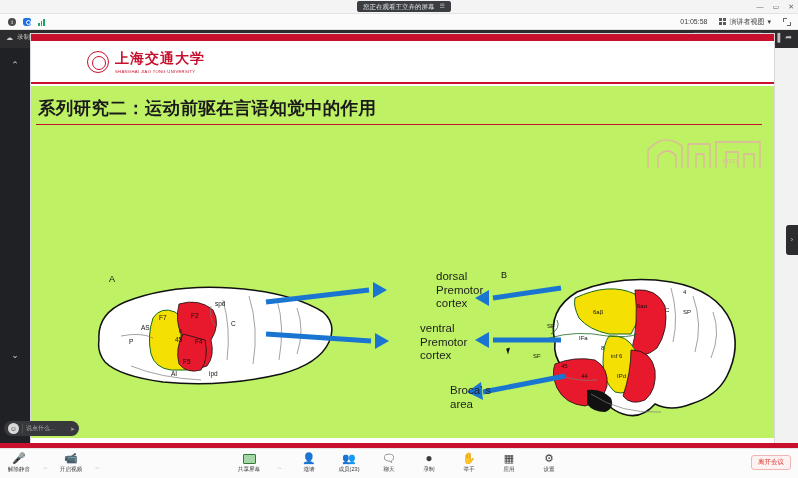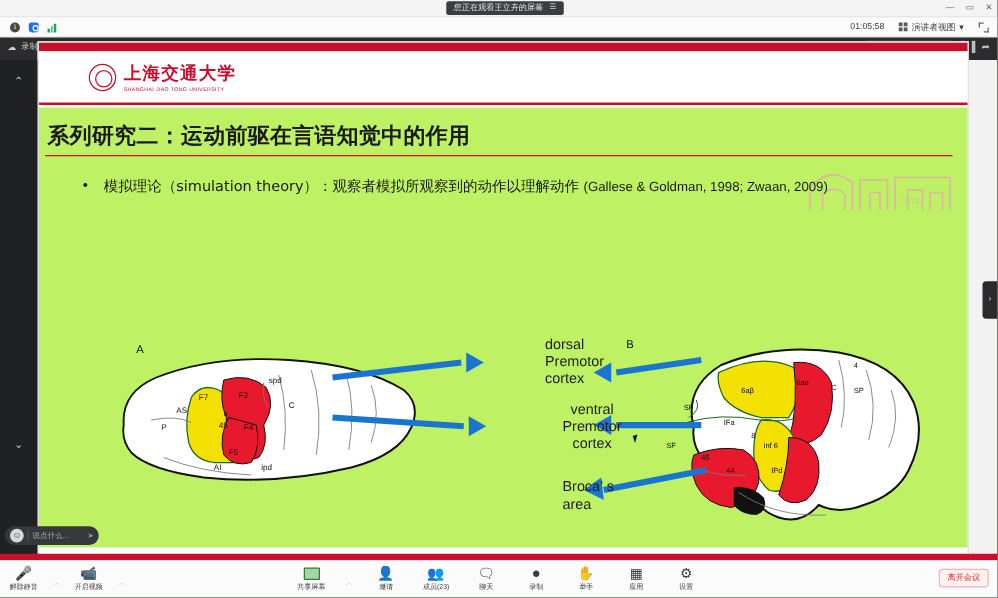--- a/index.html
+++ b/index.html
@@ -118,21 +118,21 @@
     position: absolute; left: 0; top: 0; width: 745px; height: 7px;
     background: #c8102e;
   }
   .slide-header {
     position: absolute; left: 0; top: 7px; width: 745px; height: 43px;
     background: #ffffff;
     border-bottom: 2px solid #c8102e;
     display: flex; align-items: center;
   }
   .sjtu-logo {
-    display: flex; align-items: center; gap: 6px; padding-left: 40px;
+    display: flex; align-items: center; gap: 6px; padding-left: 56px;
   }
   .sjtu-seal {
     width: 22px; height: 22px; border-radius: 50%;
     border: 1.4px solid #c8102e; position: relative;
     background: #fff;
   }
   .sjtu-seal::after {
     content: ""; position: absolute; left: 4px; top: 4px;
     width: 12px; height: 12px; border: 1.2px solid #c8102e;
     border-radius: 50%;
@@ -343,23 +343,20 @@
           <path d="M44 38 L44 14 L66 14 L66 38"></path>
           <path d="M52 38 L52 24 L60 24 L60 38"></path>
           <path d="M72 38 L72 12 L116 12 L116 38"></path>
           <path d="M82 38 L82 22 L94 22 L94 38"></path>
           <path d="M100 38 L100 24 L110 24 L110 38"></path>
         </g>
         <text x="78" y="33" font-size="7" fill="#e8a7b0" font-family="Liberation Serif, serif" font-style="italic">SJTU</text>
       </svg>
 
       <div class="bullets">
-        <div class="bullet">
-          <span>模拟理论（simulation theory）：观察者模拟所观察到的动作以理解动作 </span><span class="en">(Gallese &amp; Goldman, 1998; Zwaan, 2009)</span>
-        </div>
       </div>
 
       <div class="figure">
         <span class="panel-letter" style="left:78px; top:6px;">A</span>
         <span class="panel-letter" style="left:470px; top:2px;">B</span>
 
         <svg style="position:absolute;left:60px;top:10px;" width="250" height="130" viewBox="0 0 250 130">
           <path d="M8 62 Q6 36 34 24 Q80 6 140 10 Q200 14 232 34 Q246 46 238 64 Q228 86 190 96 Q130 110 72 104 Q28 98 14 84 Q6 74 8 62 Z" fill="#ffffff" stroke="#111" stroke-width="1.5"></path>
           <path d="M78 30 Q72 46 66 62 Q62 74 70 84" fill="none" stroke="#f5e003" stroke-width="0"></path>
           <path d="M62 40 Q56 58 60 76 Q64 90 80 92 L96 92 Q104 78 100 60 Q96 42 84 34 Q70 28 62 40 Z" fill="#f5e003" stroke="#1a6b1a" stroke-width="1"></path>
@@ -441,21 +438,21 @@
             <polygon points="458,64 444,72 458,80"></polygon>
             <polygon points="450,114 436,124 452,132"></polygon>
           </g>
         </svg>
 
         <div class="fig-label" style="left:366px; top:2px;">
           <div>dorsal</div>
           <div>Premotor</div>
           <div>cortex</div>
         </div>
-        <div class="fig-label" style="left:380px; top:54px;text-align:center;">
+        <div class="fig-label" style="left:350px; top:54px;">
           <div>ventral</div>
           <div>Premotor</div>
           <div>cortex</div>
         </div>
         <div class="fig-label" style="left:380px; top:116px;">
           <div>Broca’ s</div>
           <div>area</div>
         </div>
         <div class="cursor-arrow"></div>
       </div>

